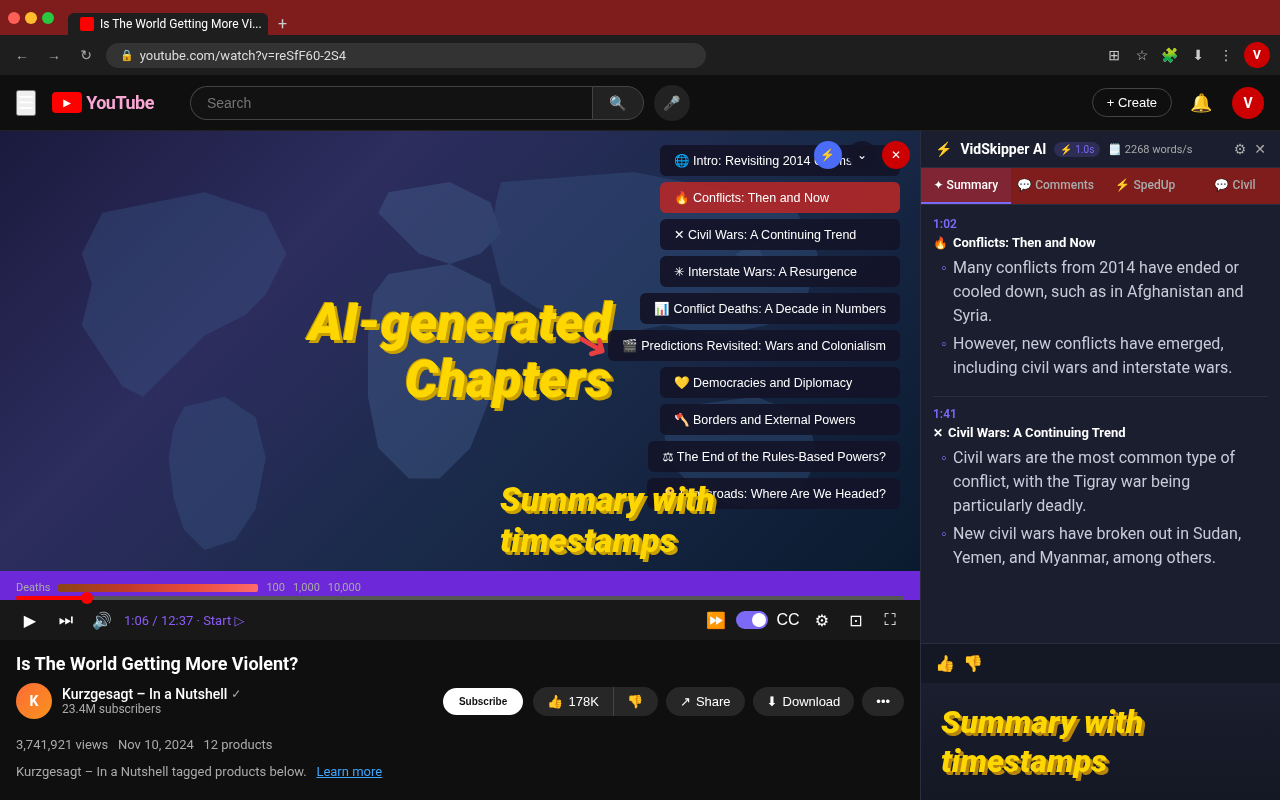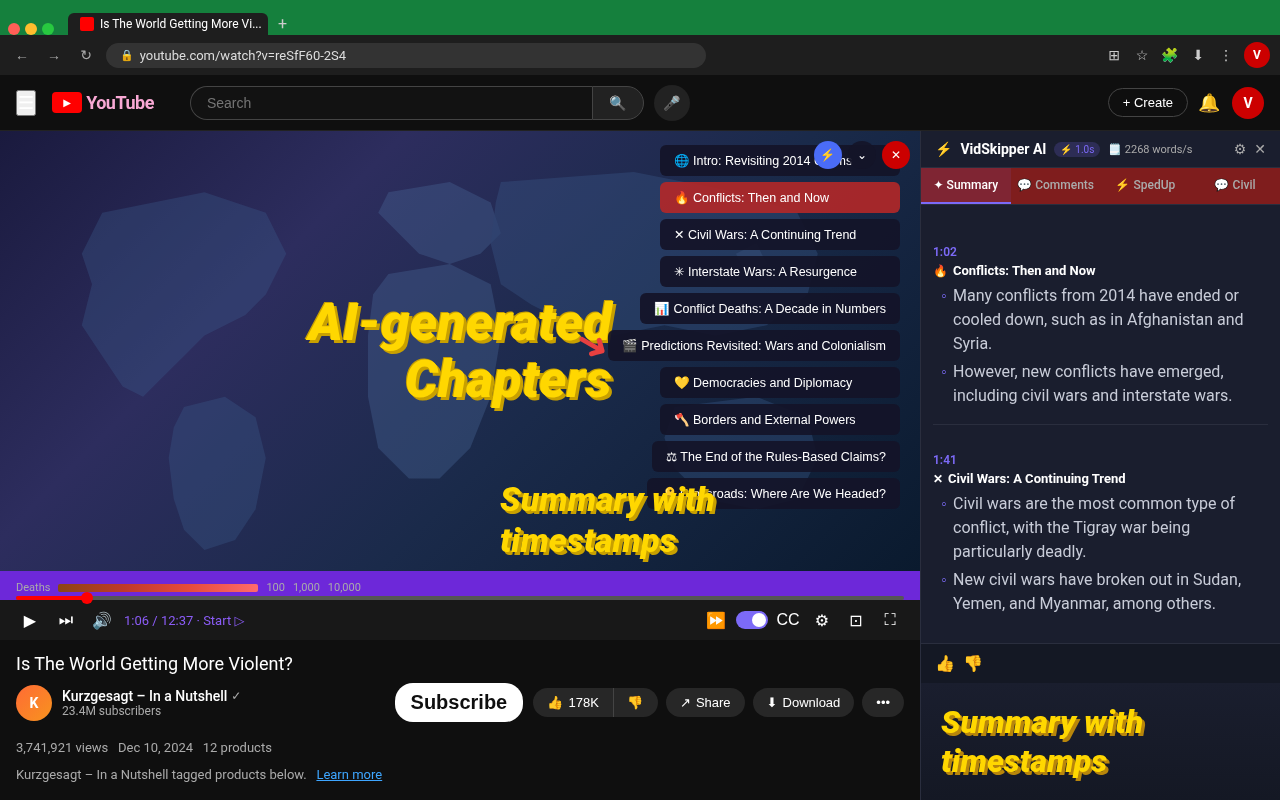--- a/index.html
+++ b/index.html
@@ -1,19 +1,19 @@
 <!DOCTYPE html>
 <html><head>
   <meta charset="utf-8">
   <style>
     * { margin: 0; padding: 0; box-sizing: border-box; }
     body { width: 1280px; height: 800px; overflow: hidden; background: #0f0f0f; font-family: 'Roboto', Arial, sans-serif; color: #fff; }
 
     
-    .browser-chrome { background: #15803d; height: 35px; display: flex; align-items: flex-end; padding: 0 8px; gap: 6px; }
+    .browser-chrome { background: #7f1d1d; height: 35px; display: flex; align-items: flex-start; padding: 12px 8px; gap: 6px; }
     .browser-dots { display: flex; gap: 5px; align-items: center; }
     .dot { width: 12px; height: 12px; border-radius: 50%; }
     .dot-red { background: #ff5f57; }
     .dot-yellow { background: #ffbd2e; }
     .dot-green { background: #28c940; }
     .browser-tabs { display: flex; align-items: center; gap: 4px; margin-left: 8px; flex: 1; }
     .browser-tab { background: #3a3a3a; border-radius: 6px 6px 0 0; padding: 4px 12px; font-size: 12px; color: #ccc; display: flex; align-items: center; gap: 6px; max-width: 200px; white-space: nowrap; overflow: hidden; text-overflow: ellipsis; }
     .browser-tab.active { background: #1e1e1e; color: #fff; }
     .tab-favicon { width: 14px; height: 14px; background: #ff0000; border-radius: 2px; display: inline-block; flex-shrink: 0; }
     .tab-close { color: #999; font-size: 10px; cursor: pointer; }
@@ -33,21 +33,21 @@
     .yt-hamburger { font-size: 18px; cursor: pointer; color: #fff; }
     .yt-logo { display: flex; align-items: center; gap: 4px; text-decoration: none; }
     .yt-logo-icon { background: #ff0000; border-radius: 4px; width: 30px; height: 21px; display: flex; align-items: center; justify-content: center; }
     .yt-logo-icon::after { content: '▶'; font-size: 10px; color: #fff; }
     .yt-logo-text { font-size: 18px; font-weight: 700; color: #f9a8d4; letter-spacing: -0.5px; }
     .yt-search-wrap { flex: 1; max-width: 500px; display: flex; align-items: center; margin: 0 20px; }
     .yt-search-box { display: flex; flex: 1; }
     .yt-search-input { flex: 1; background: #121212; border: 1px solid #444; border-right: none; border-radius: 20px 0 0 20px; padding: 8px 16px; font-size: 14px; color: #ddd; outline: none; }
     .yt-search-btn { background: #222; border: 1px solid #444; border-radius: 0 20px 20px 0; padding: 8px 16px; cursor: pointer; color: #fff; font-size: 14px; }
     .yt-mic-btn { margin-left: 10px; background: #222; border: none; border-radius: 50%; width: 36px; height: 36px; display: flex; align-items: center; justify-content: center; cursor: pointer; color: #fff; font-size: 14px; }
-    .yt-header-actions { display: flex; align-items: center; gap: 4px; margin-left: auto; }
+    .yt-header-actions { display: flex; align-items: center; gap: 12px; margin-left: auto; }
     .yt-create-btn { background: transparent; border: 1px solid #444; border-radius: 18px; padding: 6px 14px; color: #fff; font-size: 13px; cursor: pointer; display: flex; align-items: center; gap: 6px; }
     .yt-icon-btn { background: none; border: none; width: 36px; height: 36px; border-radius: 50%; display: flex; align-items: center; justify-content: center; cursor: pointer; color: #fff; font-size: 18px; }
     .yt-avatar { width: 32px; height: 32px; border-radius: 50%; background: #c00; color: #fff; font-size: 14px; font-weight: bold; display: flex; align-items: center; justify-content: center; cursor: pointer; }
 
     
     .main-layout { display: flex; height: calc(800px - 35px - 40px - 56px); }
 
     
     .video-area { flex: 1; padding: 0; overflow-y: auto; background: #0f0f0f; }
     .video-player-wrap { position: relative; background: #1a1a2e; width: 100%; aspect-ratio: 16/9; max-height: 440px; overflow: hidden; }
@@ -85,28 +85,28 @@
 
     
     .video-controls { background: #181818; display: flex; align-items: center; padding: 6px 16px; gap: 8px; }
     .vc-btn { background: none; border: none; color: #fff; cursor: pointer; font-size: 16px; width: 28px; height: 28px; display: flex; align-items: center; justify-content: center; }
     .vc-time { font-size: 13px; color: #8b5cf6; white-space: nowrap; }
     .vc-spacer { flex: 1; }
     .vc-right { display: flex; align-items: center; gap: 6px; }
 
     
     .video-info { padding: 12px 16px; background: #0f0f0f; }
-    .video-title { font-size: 18px; font-weight: 400; color: #fff; line-height: 1.3; margin-bottom: 8px; }
+    .video-title { font-size: 18px; font-weight: 700; color: #fff; line-height: 1.3; margin-bottom: 8px; }
     .channel-row { display: flex; align-items: center; gap: 10px; }
     .channel-avatar { width: 36px; height: 36px; border-radius: 50%; background: linear-gradient(135deg, #ff6b35, #f7931e); color: #fff; font-size: 14px; font-weight: bold; display: flex; align-items: center; justify-content: center; }
     .channel-info { flex: 1; }
     .channel-name { font-size: 14px; font-weight: 500; color: #fff; display: flex; align-items: center; gap: 4px; }
     .verified-badge { color: #aaa; font-size: 12px; }
     .subscriber-count { font-size: 12px; color: #aaa; }
-    .subscribe-btn { background: #fff; color: #0f0f0f; border: none; border-radius: 18px; padding: 8px 16px; font-size: 20px; font-weight: 600; cursor: pointer; margin-left: 12px; }
+    .subscribe-btn { background: #fff; color: #0f0f0f; border: none; border-radius: 18px; padding: 8px 16px; font-size: 10px; font-weight: 600; cursor: pointer; margin-left: 12px; }
     .action-btns { display: flex; align-items: center; gap: 8px; margin-left: auto; }
     .action-btn { background: #272727; border: none; border-radius: 18px; padding: 7px 14px; color: #fff; font-size: 13px; cursor: pointer; display: flex; align-items: center; gap: 5px; }
     .like-btn-group { display: flex; align-items: center; background: #272727; border-radius: 18px; overflow: hidden; }
     .like-btn-group .action-btn { border-radius: 0; background: transparent; border-right: 1px solid #444; }
     .like-btn-group .action-btn:last-child { border-right: none; }
 
     
     .video-meta { padding: 6px 16px; font-size: 13px; color: #aaa; }
 
     
@@ -125,21 +125,21 @@
     .panel-tab.active { color: #fff; border-bottom-color: #7c6af7; background: rgba(124,106,247,0.1); }
 
     
     .panel-content { flex: 1; overflow-y: auto; padding: 12px; background: #1a1e2e; }
     .panel-content::-webkit-scrollbar { width: 4px; }
     .panel-content::-webkit-scrollbar-track { background: #1a1e2e; }
     .panel-content::-webkit-scrollbar-thumb { background: #444; border-radius: 2px; }
 
     
     .summary-section { margin-bottom: 16px; }
-    .section-timestamp { font-size: 12px; color: #7c6af7; font-weight: 600; margin-bottom: 4px; margin-top: 28px; }
+    .section-timestamp { font-size: 12px; color: #7c6af7; font-weight: 600; margin-bottom: 4px; }
     .section-title { font-size: 13px; font-weight: 700; color: #fff; margin-bottom: 6px; display: flex; align-items: center; gap: 5px; }
     .section-title-emoji { font-size: 12px; }
     .summary-points { list-style: none; padding-left: 8px; }
     .summary-points li { font-size: 16px; color: #c8ccd8; line-height: 1.5; margin-bottom: 4px; padding-left: 12px; position: relative; }
     .summary-points li::before { content: '◦'; position: absolute; left: 0; color: #7c6af7; }
 
     .section-divider { height: 1px; background: #2a2e3e; margin: 10px 0; }
 
     
     .panel-bottom { padding: 10px 14px; background: #141824; border-top: 1px solid #2a2e3e; display: flex; align-items: center; gap: 8px; }
@@ -254,21 +254,21 @@
 
         <div class="chapters-overlay">
           <button class="chapter-btn">🌐 Intro: Revisiting 2014 Claims</button>
           <button class="chapter-btn active">🔥 Conflicts: Then and Now</button>
           <button class="chapter-btn">✕ Civil Wars: A Continuing Trend</button>
           <button class="chapter-btn">✳ Interstate Wars: A Resurgence</button>
           <button class="chapter-btn">📊 Conflict Deaths: A Decade in Numbers</button>
           <button class="chapter-btn">🎬 Predictions Revisited: Wars and Colonialism</button>
           <button class="chapter-btn">💛 Democracies and Diplomacy</button>
           <button class="chapter-btn">🪓 Borders and External Powers</button>
-          <button class="chapter-btn">⚖ The End of the Rules-Based Claims?</button>
+          <button class="chapter-btn">⚖ The End of the Rules-Based Powers?</button>
           <button class="chapter-btn">🔑 Crossroads: Where Are We Headed?</button>
         </div>
 
         <div class="overlay-annotation-wrap">
           <div class="overlay-annotation-text">Summary with<br>timestamps</div>
         </div>
 
       </div>
 
       <div class="progress-bar-wrap">
@@ -327,21 +327,21 @@
           <button class="action-btn">↗ <span>Share</span></button>
           <button class="action-btn">⬇ <span>Download</span></button>
           <button class="action-btn">•••</button>
         </div>
       </div>
     </div>
 
     <div class="video-meta">
       <span>3,741,921 views</span>
       &nbsp;
-      <span>Dec 10, 2024</span>
+      <span>Nov 10, 2024</span>
       &nbsp;
       <span>12 products</span>
     </div>
     <div class="video-meta">
       <span>Kurzgesagt – In a Nutshell tagged products below.</span>
       &nbsp;
       <a href="#" style="color:#3ea6ff;">Learn more</a>
     </div>
   </div>
 

